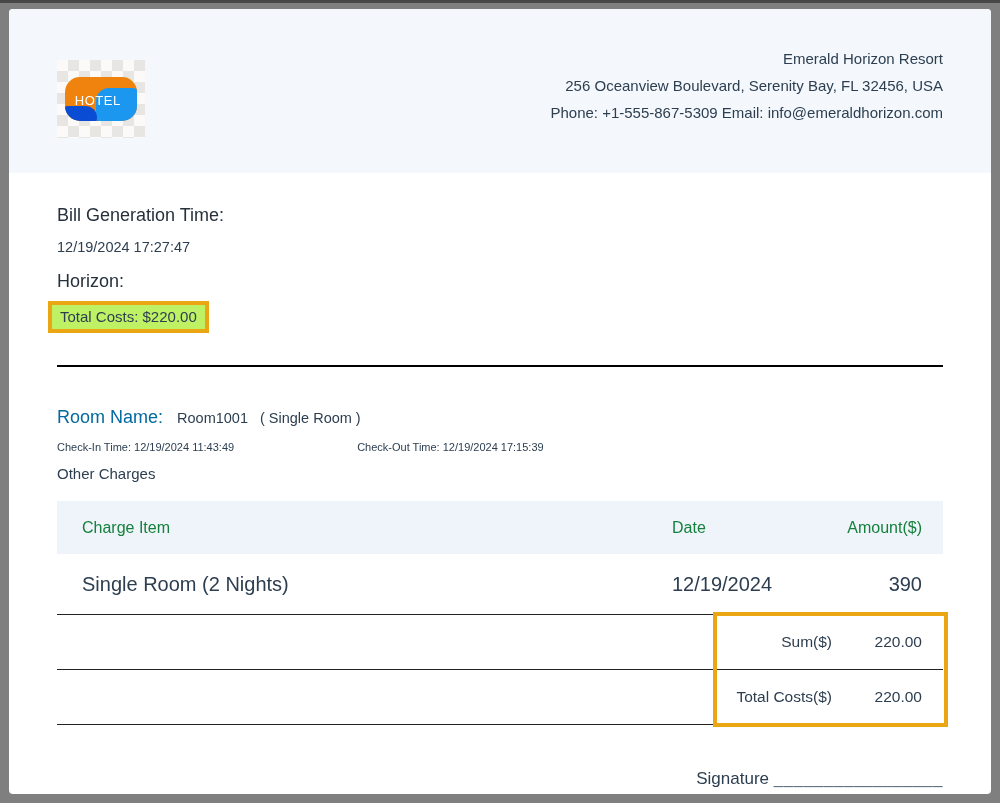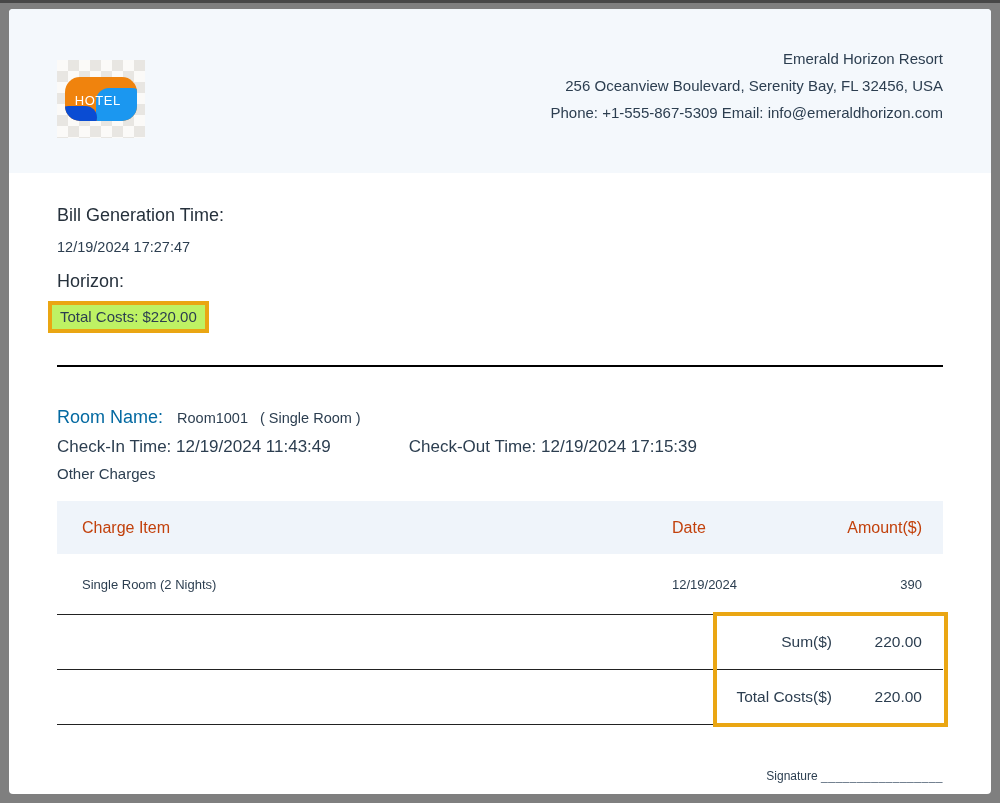--- a/index.html
+++ b/index.html
@@ -96,43 +96,43 @@
     border:none;
     border-top:2.5px solid #000000;
   }
 
   
   .stay { margin:38px 48px 0; }
   .stay-line1 { display:flex; align-items:baseline; }
   .room-label { font-size:18px; line-height:24px; color:#0369a1; }
   .room-name { font-size:14.5px; margin-left:14px; }
   .room-type { font-size:14.5px; margin-left:12px; }
-  .stay-line2 { margin-top:8px; font-size:17px; line-height:20px; display:flex; }
+  .stay-line2 { margin-top:8px; font-size:11px; line-height:20px; display:flex;gap:45px; }
   .check-out { margin-left:78px; }
   .stay-line3 { margin-top:7px; font-size:15px; line-height:20px; }
 
   
   .charges { margin:17px 48px 0; }
   .t-head {
     height:53px;
     background:#eff4fa;
     display:grid;
     grid-template-columns:590px 150px 100px;
     align-items:center;
     padding:0 13px 0 25px;
     font-size:16px;
-    color:#c2410c;
+    color:#15803d;
   }
   .t-row {
     height:60px;
     display:grid;
     grid-template-columns:590px 150px 100px;
     align-items:center;
     padding:0 21px 0 25px;
-    font-size:13px;
+    font-size:20px;
   }
   .col-amount { text-align:right; }
   .t-bottom { position:relative; border-bottom:1.5px solid #222222; }
   .t-sum, .t-total {
     height:55px;
     border-top:1.5px solid #222222;
     display:flex; align-items:center; justify-content:flex-end;
     padding-right:21px;
     font-size:15.5px;
   }
@@ -141,21 +141,21 @@
     position:absolute;
     left:656px; right:-5px; top:-2px; bottom:-3px;
     border:4px solid #eaa613;
     pointer-events:none;
   }
 
   
   .footer {
     margin:44px 48px 0;
     text-align:right;
-    font-size:12px;
+    font-size:17px;
   }
   .sig-line { color:#5a6b7d; letter-spacing:0.5px; }
 </style>
 </head>
 <body>
 
 <div class="window">
   <div class="window-top-edge"></div>
   <div class="page">
 

